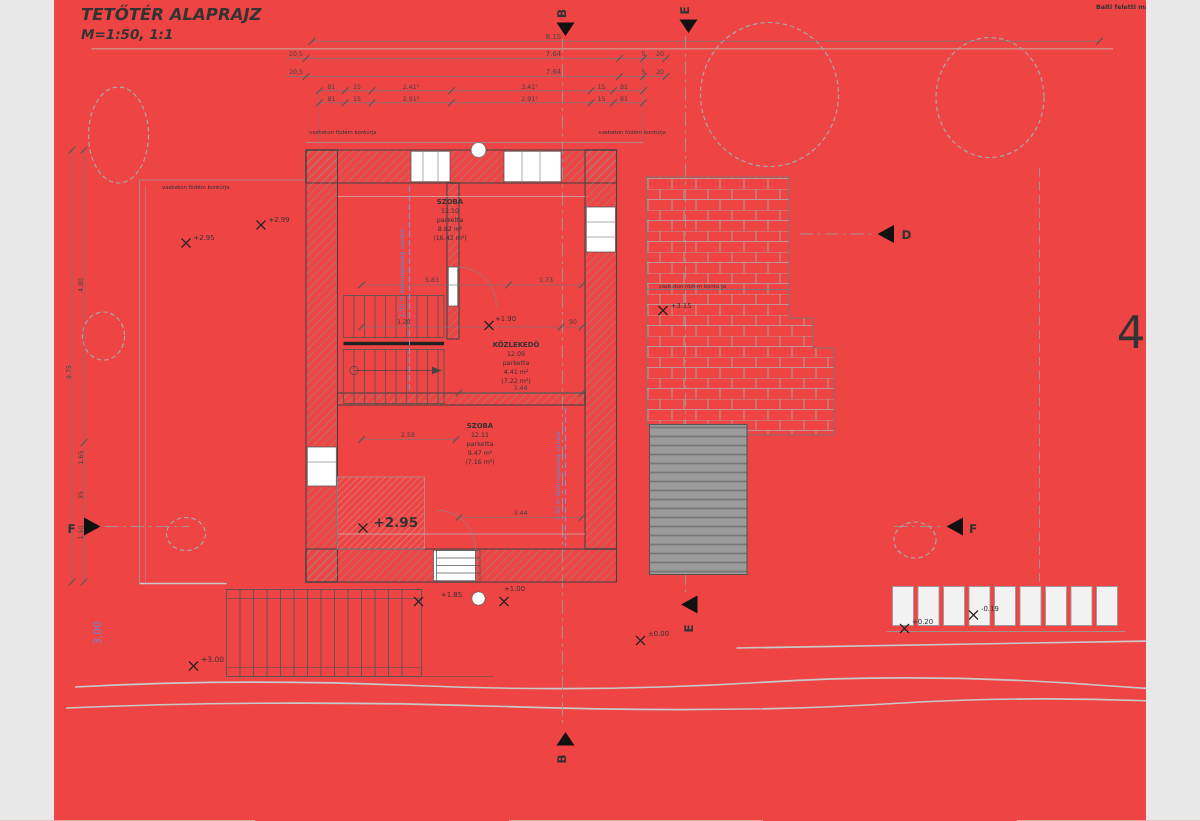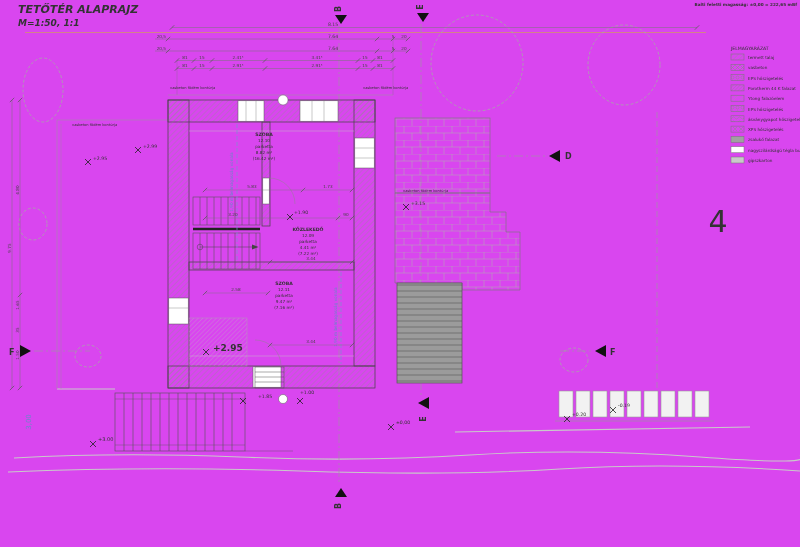--- a/index.html
+++ b/index.html
@@ -1,16 +1,16 @@
 <!DOCTYPE html>
 <html><head>
 <meta charset="utf-8">
 <style>
   html,body{margin:0;padding:0;background:#e8e8e8;}
-  .sheet{position:relative;width:800px;height:547px;background:#d946ef;overflow:hidden;margin:0 auto;}
+  .sheet{position:relative;width:728px;height:547px;background:#ef4444;overflow:hidden;margin:0 auto;}
   svg{position:absolute;inset:0;display:block;}
   svg text{font-family:"DejaVu Sans","Liberation Sans",sans-serif;fill:#333;}
   .t35{font-size:3.6px;}
   .t4{font-size:4.2px;}
   .t45{font-size:4.6px;}
   .t5{font-size:5px;}
   .t7{font-size:7px;}
   .t8{font-size:8px;}
   .t9{font-size:9px;}
   .t11{font-size:11px;}

